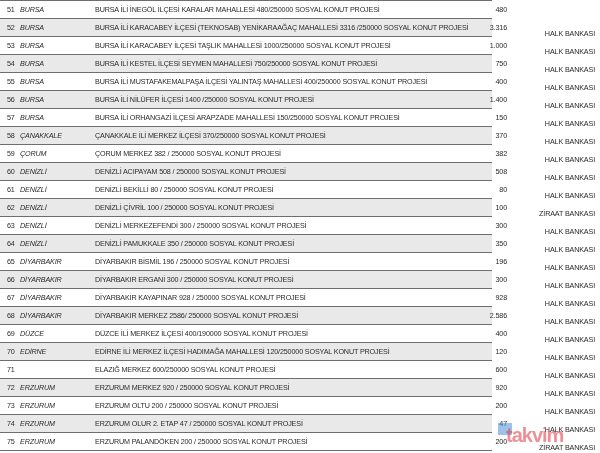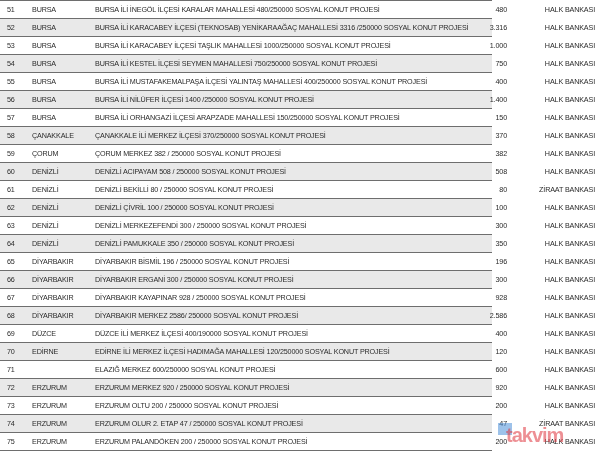--- a/index.html
+++ b/index.html
@@ -32,24 +32,24 @@
     }
     .row.alt { background: #e9e9e9; }
     .row.plain { background: #ffffff; }
     .cell {
       position: absolute;
       top: 0;
       height: 17px;
       line-height: 18px;
     }
     .c-no { left: 7px; width: 16px; }
-    .c-city { left: 32px; width: 66px; }
+    .c-city { left: 20px; width: 66px; font-style: italic; }
     .c-desc { left: 95px; width: 400px; overflow: hidden; }
     .c-qty { left: 470px; width: 37px; text-align: right; }
-    .c-bank { left: 515px; width: 80px; text-align: right; }
+    .c-bank { left: 515px; width: 80px; text-align: right; margin-top: 24px; }
 
     .watermark {
       position: absolute;
       left: 498px;
       top: 419px;
       width: 100px;
       height: 32px;
       pointer-events: none;
     }
     .wm-flag {

